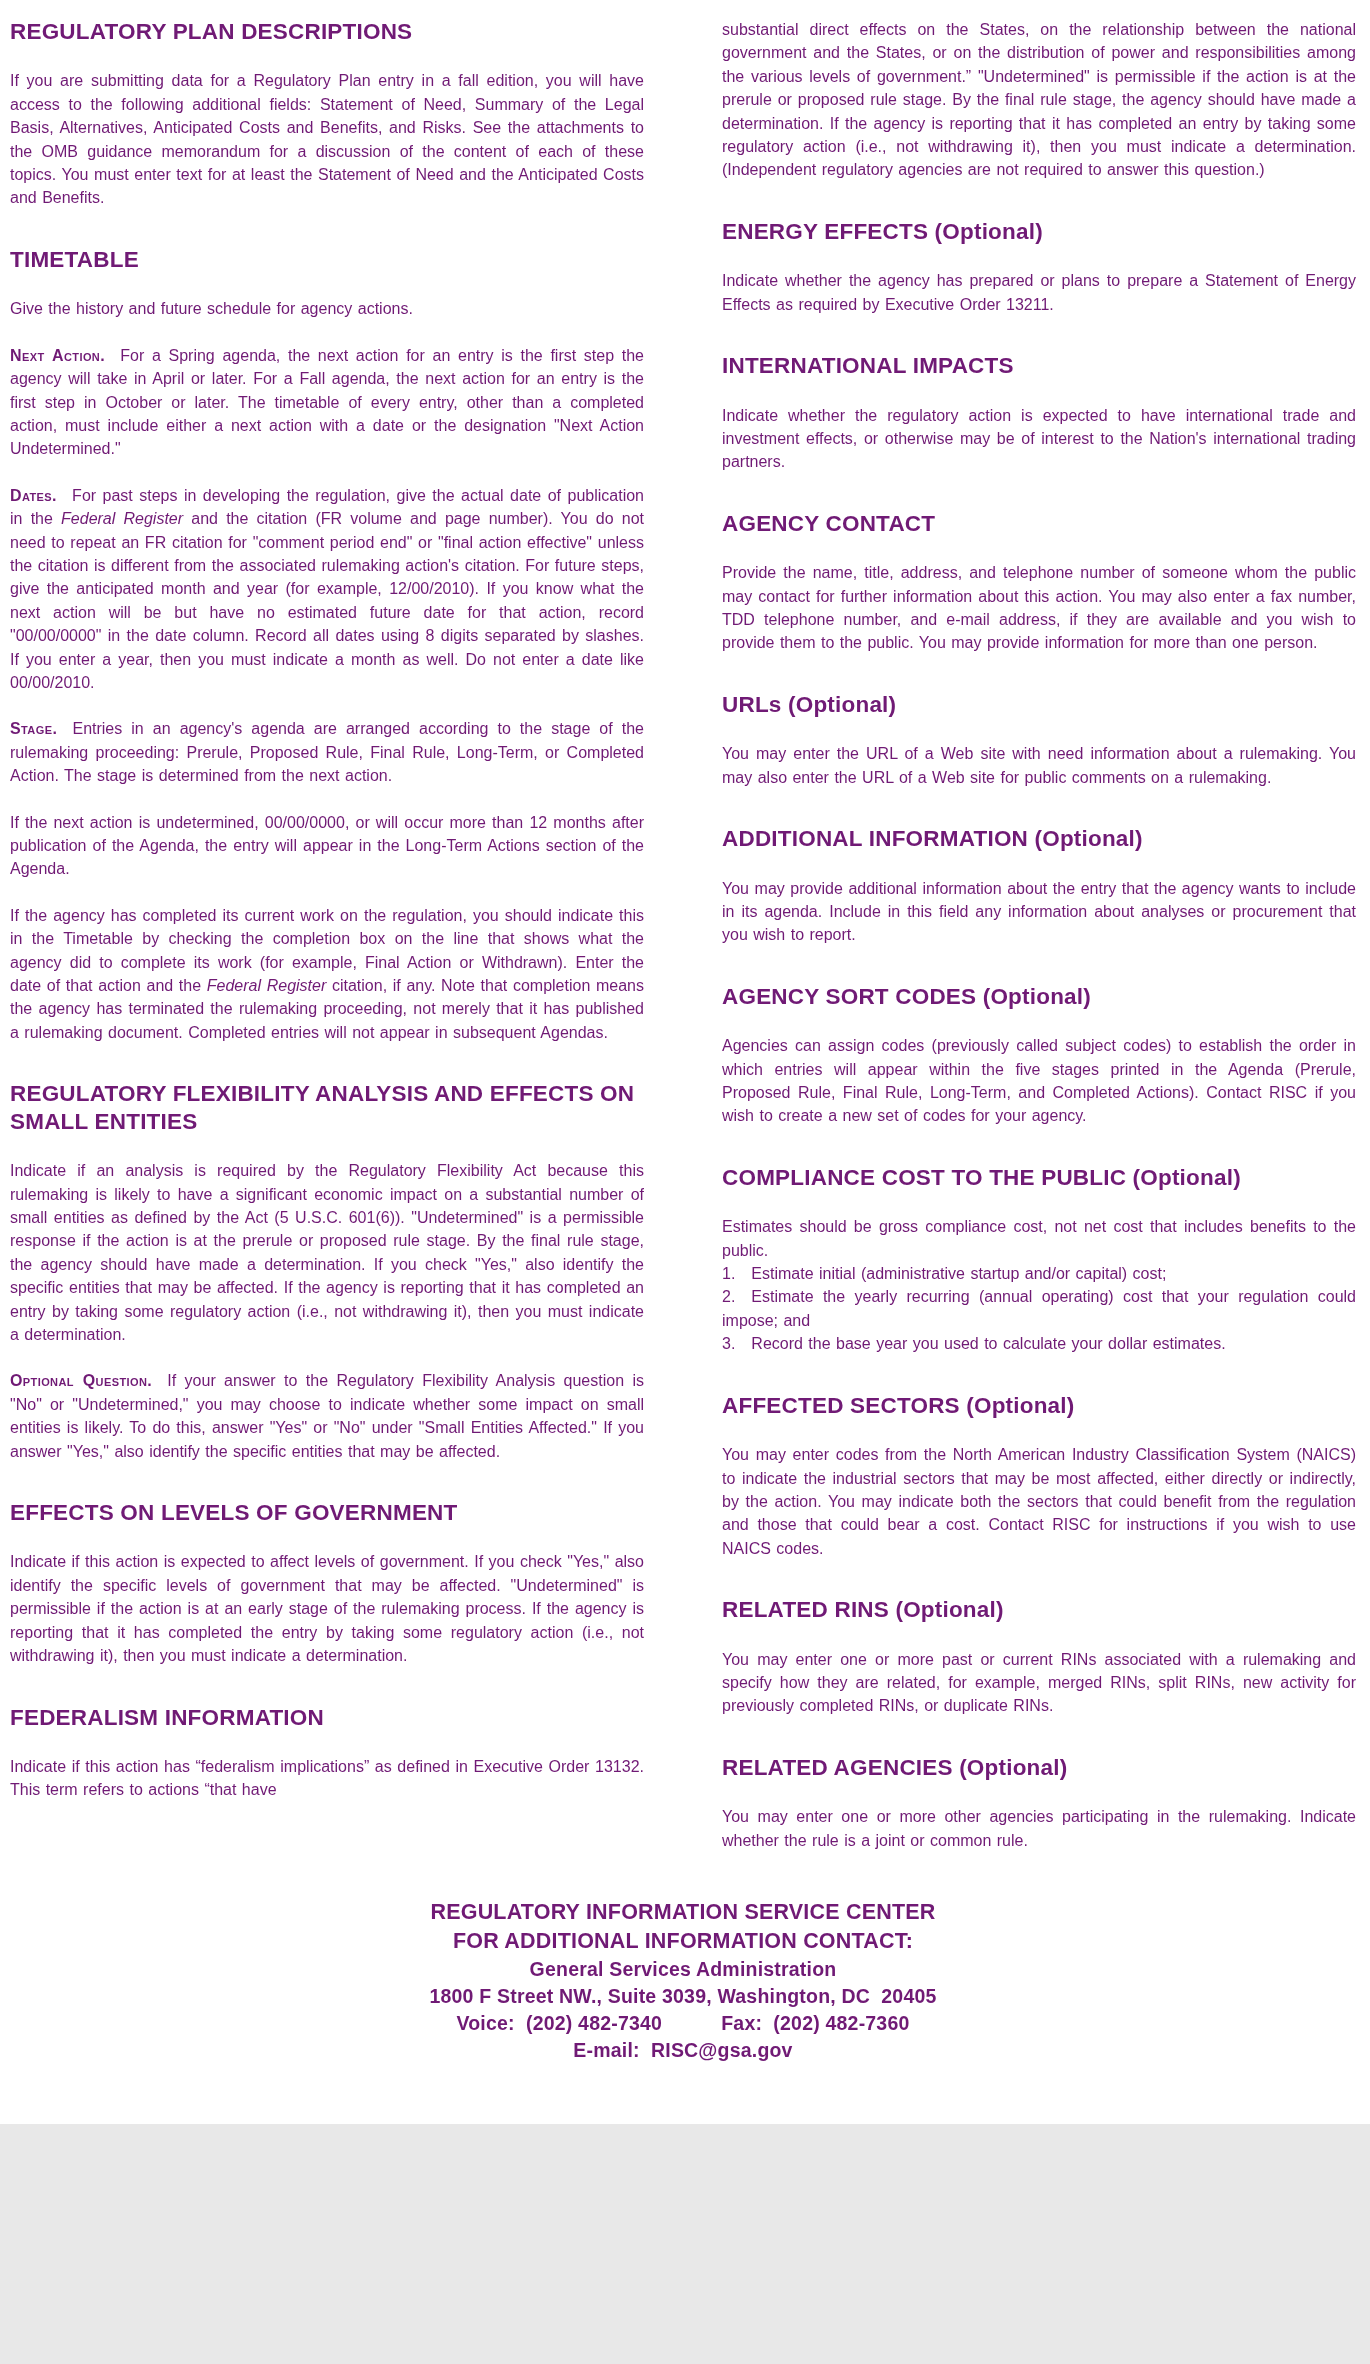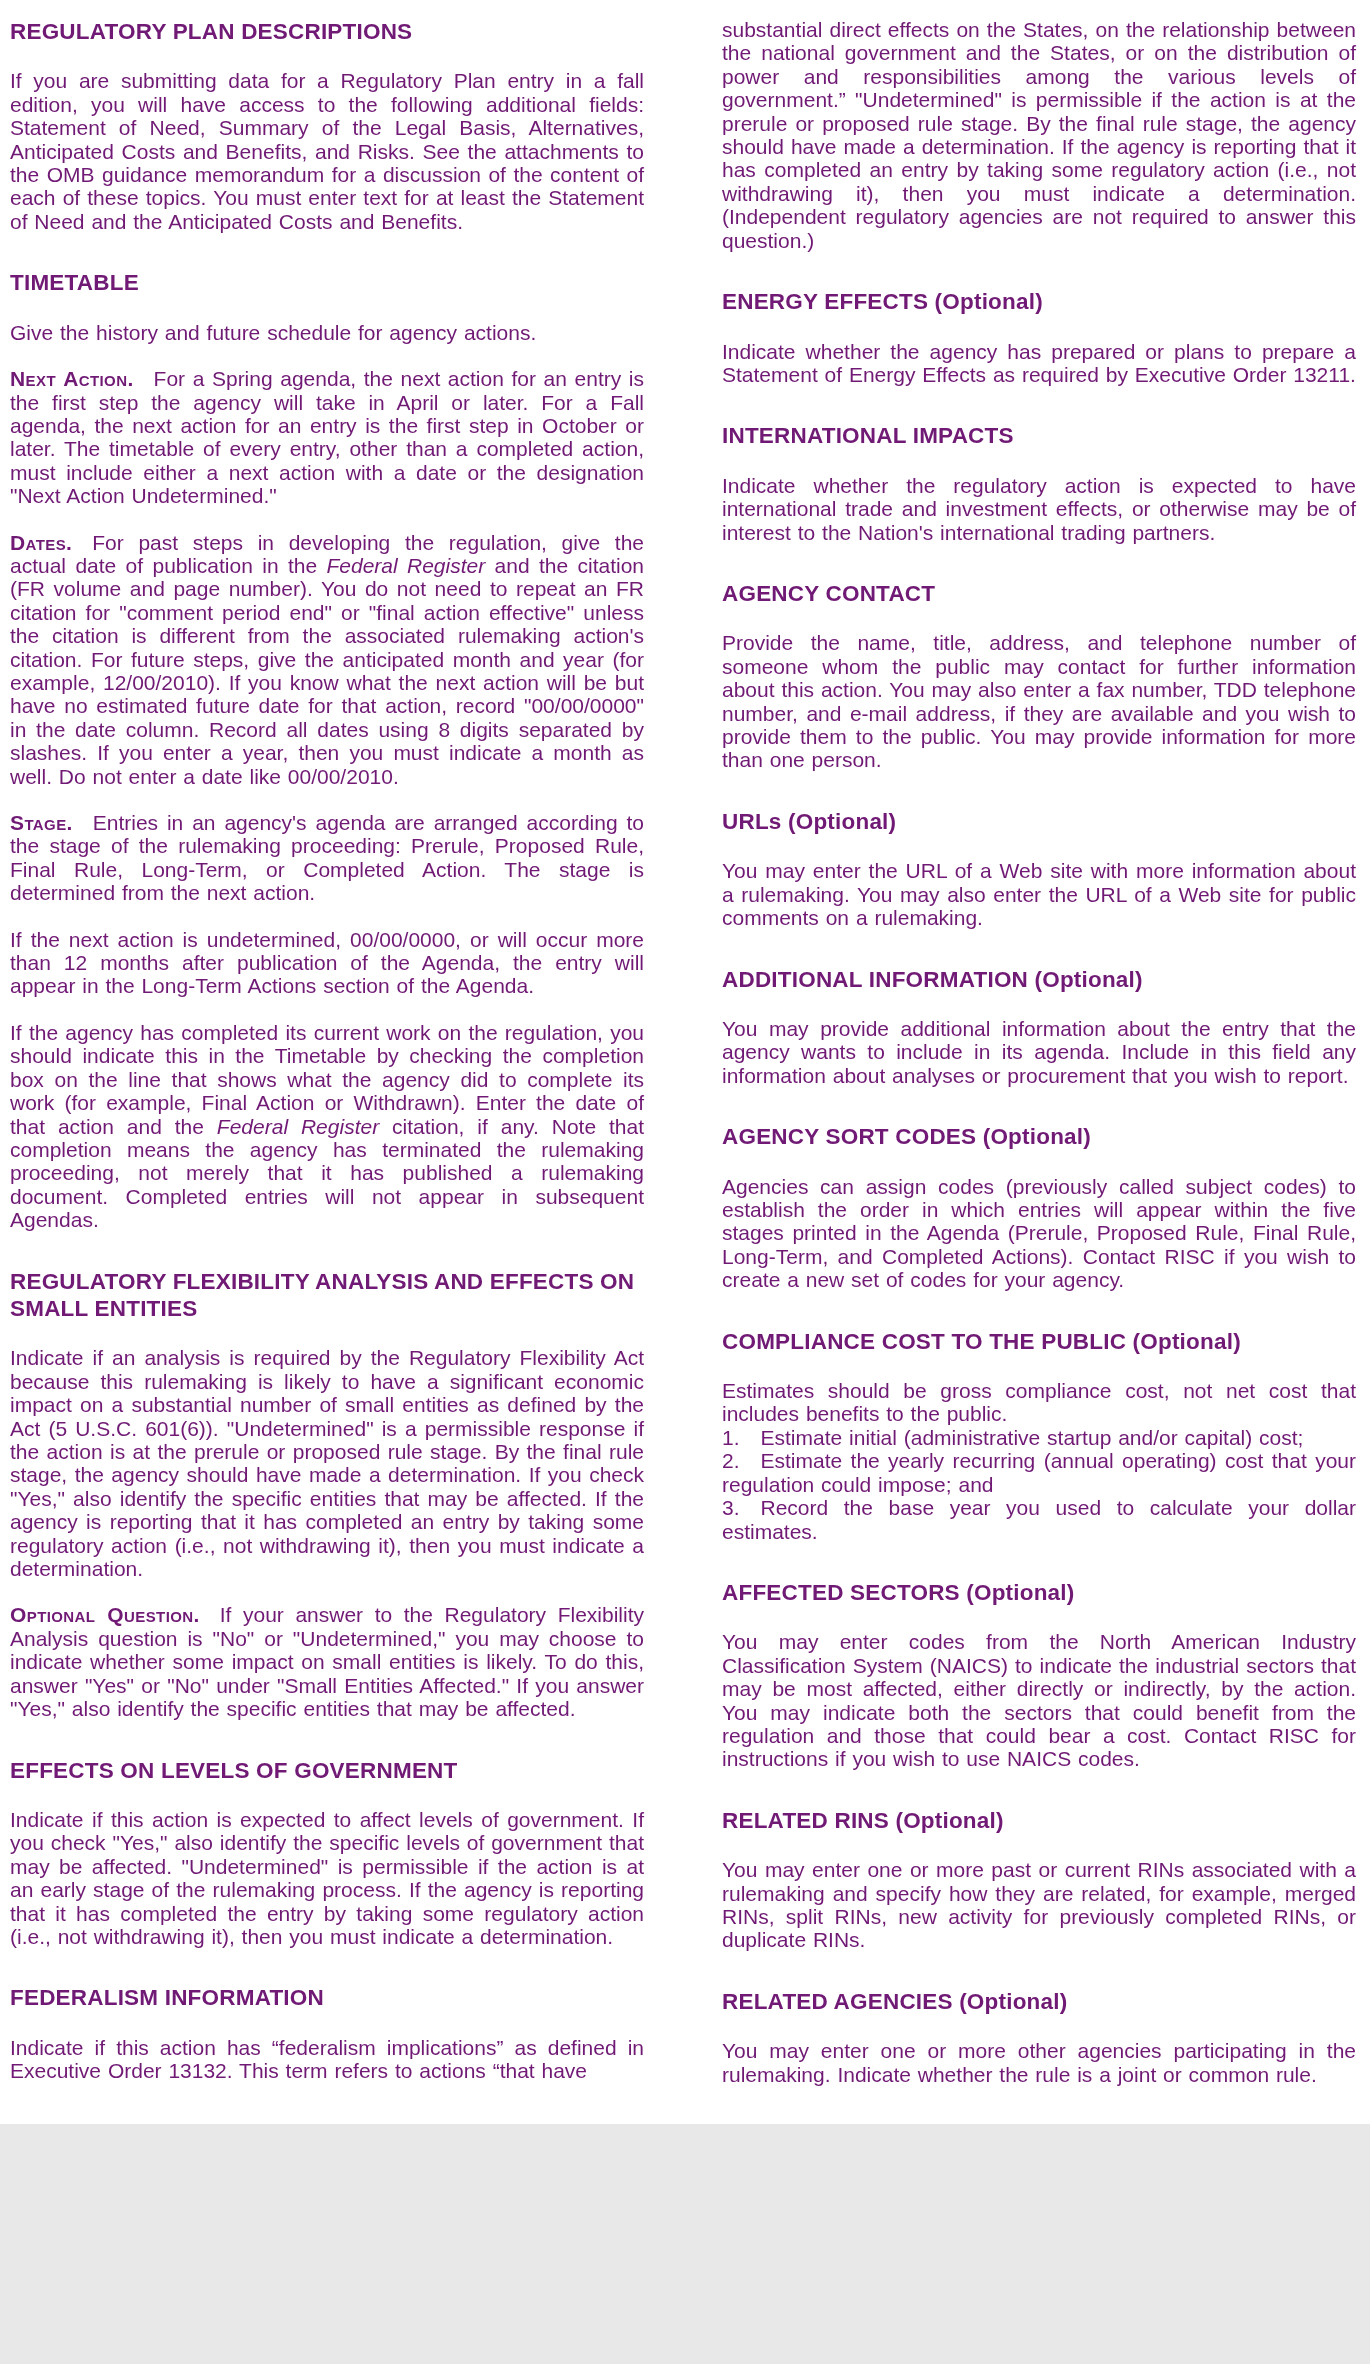--- a/index.html
+++ b/index.html
@@ -26,21 +26,21 @@
   }
   .sec-heading {
     font-size: 22.5px;
     font-weight: bold;
     line-height: 1.22;
     margin: 36px 0 24px 0;
     letter-spacing: 0.2px;
   }
   .col > :first-child { margin-top: 2px; }
   .para {
-    font-size: 21px;
+    font-size: 16px;
     line-height: 23.4px;
     text-align: justify;
     margin: 23px 0 0 0;
     word-spacing: 1px;
   }
   .para.tight { margin-top: 0; }
   .lead {
     font-weight: bold;
     font-variant: small-caps;
     letter-spacing: 0.4px;
@@ -88,21 +88,21 @@
       </div>
     <div class="col">
         <p class="para"><span class="plain">substantial direct effects on the States, on the relationship between the national government and the States, or on the distribution of power and responsibilities among the various levels of government.” "Undetermined" is permissible if the action is at the prerule or proposed rule stage.  By the final rule stage, the agency should have made a determination.  If the agency is reporting that it has completed an entry by taking some regulatory action (i.e., not withdrawing it), then you must indicate a determination.  (Independent regulatory agencies are not required to answer this question.)</span></p>
         <h2 class="sec-heading">ENERGY EFFECTS (Optional)</h2>
         <p class="para"><span class="plain">Indicate whether the agency has prepared or plans to prepare a Statement of Energy Effects as required by Executive Order 13211.</span></p>
         <h2 class="sec-heading">INTERNATIONAL IMPACTS</h2>
         <p class="para"><span class="plain">Indicate whether the regulatory action is expected to have international trade and investment effects, or otherwise may be of interest to the Nation's international trading partners.</span></p>
         <h2 class="sec-heading">AGENCY CONTACT</h2>
         <p class="para"><span class="plain">Provide the name, title, address, and telephone number of someone whom the public may contact for further information about this action. You may also enter a fax number, TDD telephone number, and e-mail address, if they are available and you wish to provide them to the public.  You may provide information for more than one person.</span></p>
         <h2 class="sec-heading">URLs (Optional)</h2>
-        <p class="para"><span class="plain">You may enter the URL of a Web site with more information about a rulemaking.  You may also enter the URL of a Web site for public comments on a rulemaking.</span></p>
+        <p class="para"><span class="plain">You may enter the URL of a Web site with need information about a rulemaking.  You may also enter the URL of a Web site for public comments on a rulemaking.</span></p>
         <h2 class="sec-heading">ADDITIONAL INFORMATION (Optional)</h2>
         <p class="para"><span class="plain">You may provide additional information about the entry that the agency wants to include in its agenda.  Include in this field any information about analyses or procurement that you wish to report.</span></p>
         <h2 class="sec-heading">AGENCY SORT CODES (Optional)</h2>
         <p class="para"><span class="plain">Agencies can assign codes (previously called subject codes) to establish the order in which entries will appear within the five stages printed in the Agenda  (Prerule, Proposed Rule, Final Rule, Long-Term, and Completed Actions).  Contact RISC if you wish to create a new set of codes for your agency.</span></p>
         <h2 class="sec-heading">COMPLIANCE COST TO THE PUBLIC (Optional)</h2>
         <p class="para"><span class="plain">Estimates should be gross compliance cost, not net cost that includes benefits to the public.</span></p>
         <p class="para tight"><span class="plain">1.  Estimate initial (administrative startup and/or capital) cost;</span></p>
         <p class="para tight"><span class="plain">2.  Estimate the yearly recurring (annual operating) cost that your regulation could impose; and</span></p>
         <p class="para tight"><span class="plain">3.  Record the base year you used to calculate your dollar estimates.</span></p>
         <h2 class="sec-heading">AFFECTED SECTORS (Optional)</h2>

